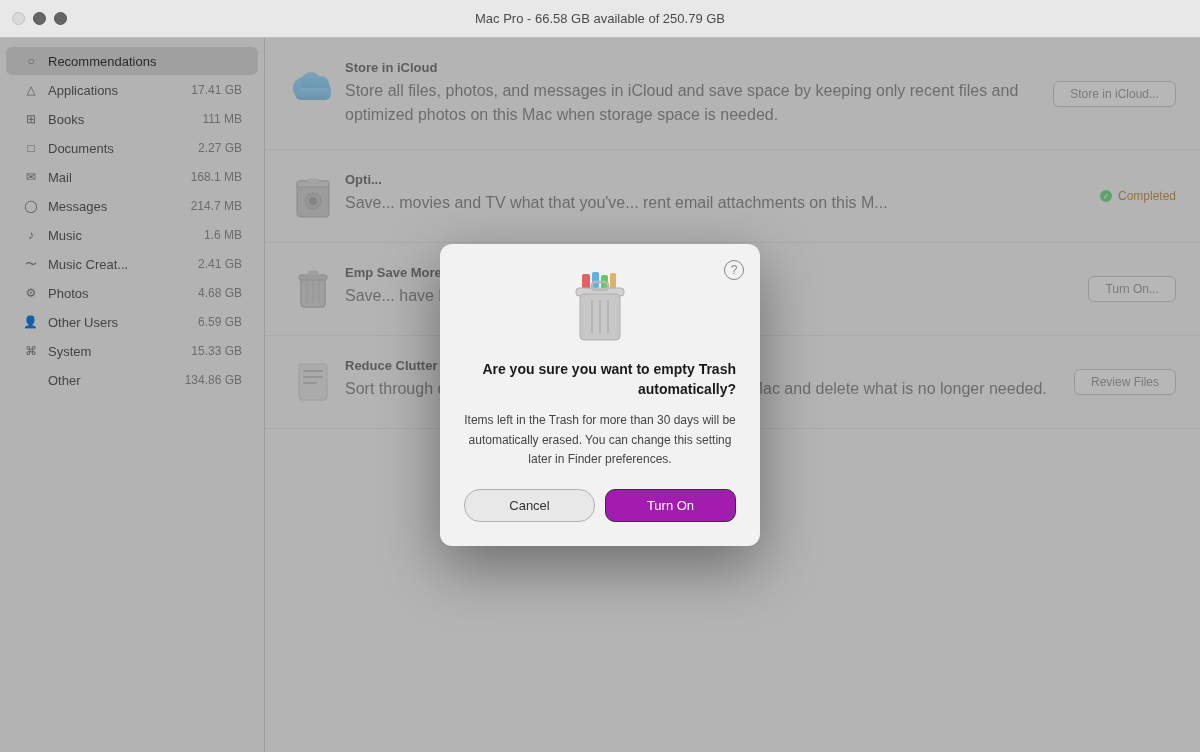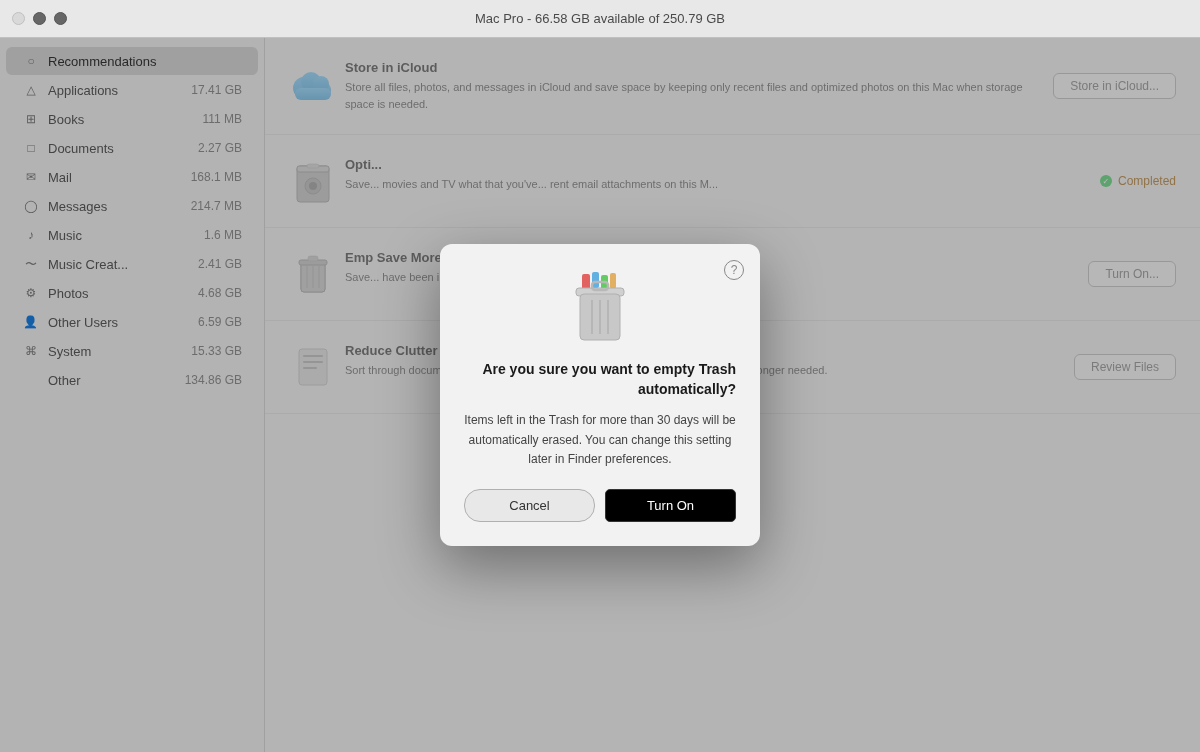--- a/index.html
+++ b/index.html
@@ -123,21 +123,21 @@
     .storage-row-content {
       flex: 1;
     }
     .storage-row-title {
       font-size: 13px;
       font-weight: 600;
       color: #333;
       margin-bottom: 4px;
     }
     .storage-row-desc {
-      font-size: 11px;
+      font-size: 16px;
       color: #555;
       line-height: 1.5;
     }
     .storage-row-action {
       flex-shrink: 0;
       align-self: center;
     }
     .action-btn {
       background: #f0f0f0;
       border: 1px solid #b0b0b0;
@@ -243,23 +243,23 @@
       background: #e8e8e8;
       border: 1px solid #b0b0b0;
       border-radius: 16px;
       font-size: 13px;
       color: #333;
       cursor: pointer;
     }
     .btn-confirm {
       flex: 1;
       padding: 8px 0;
-      background: #000000;
+      background: #a21caf;
       border: 1px solid #333;
-      border-radius: 5px;
+      border-radius: 10px;
       font-size: 13px;
       color: white;
       cursor: pointer;
       font-weight: 500;
     }
   </style>
 </head>
 <body>
 
 <div class="title-bar">

